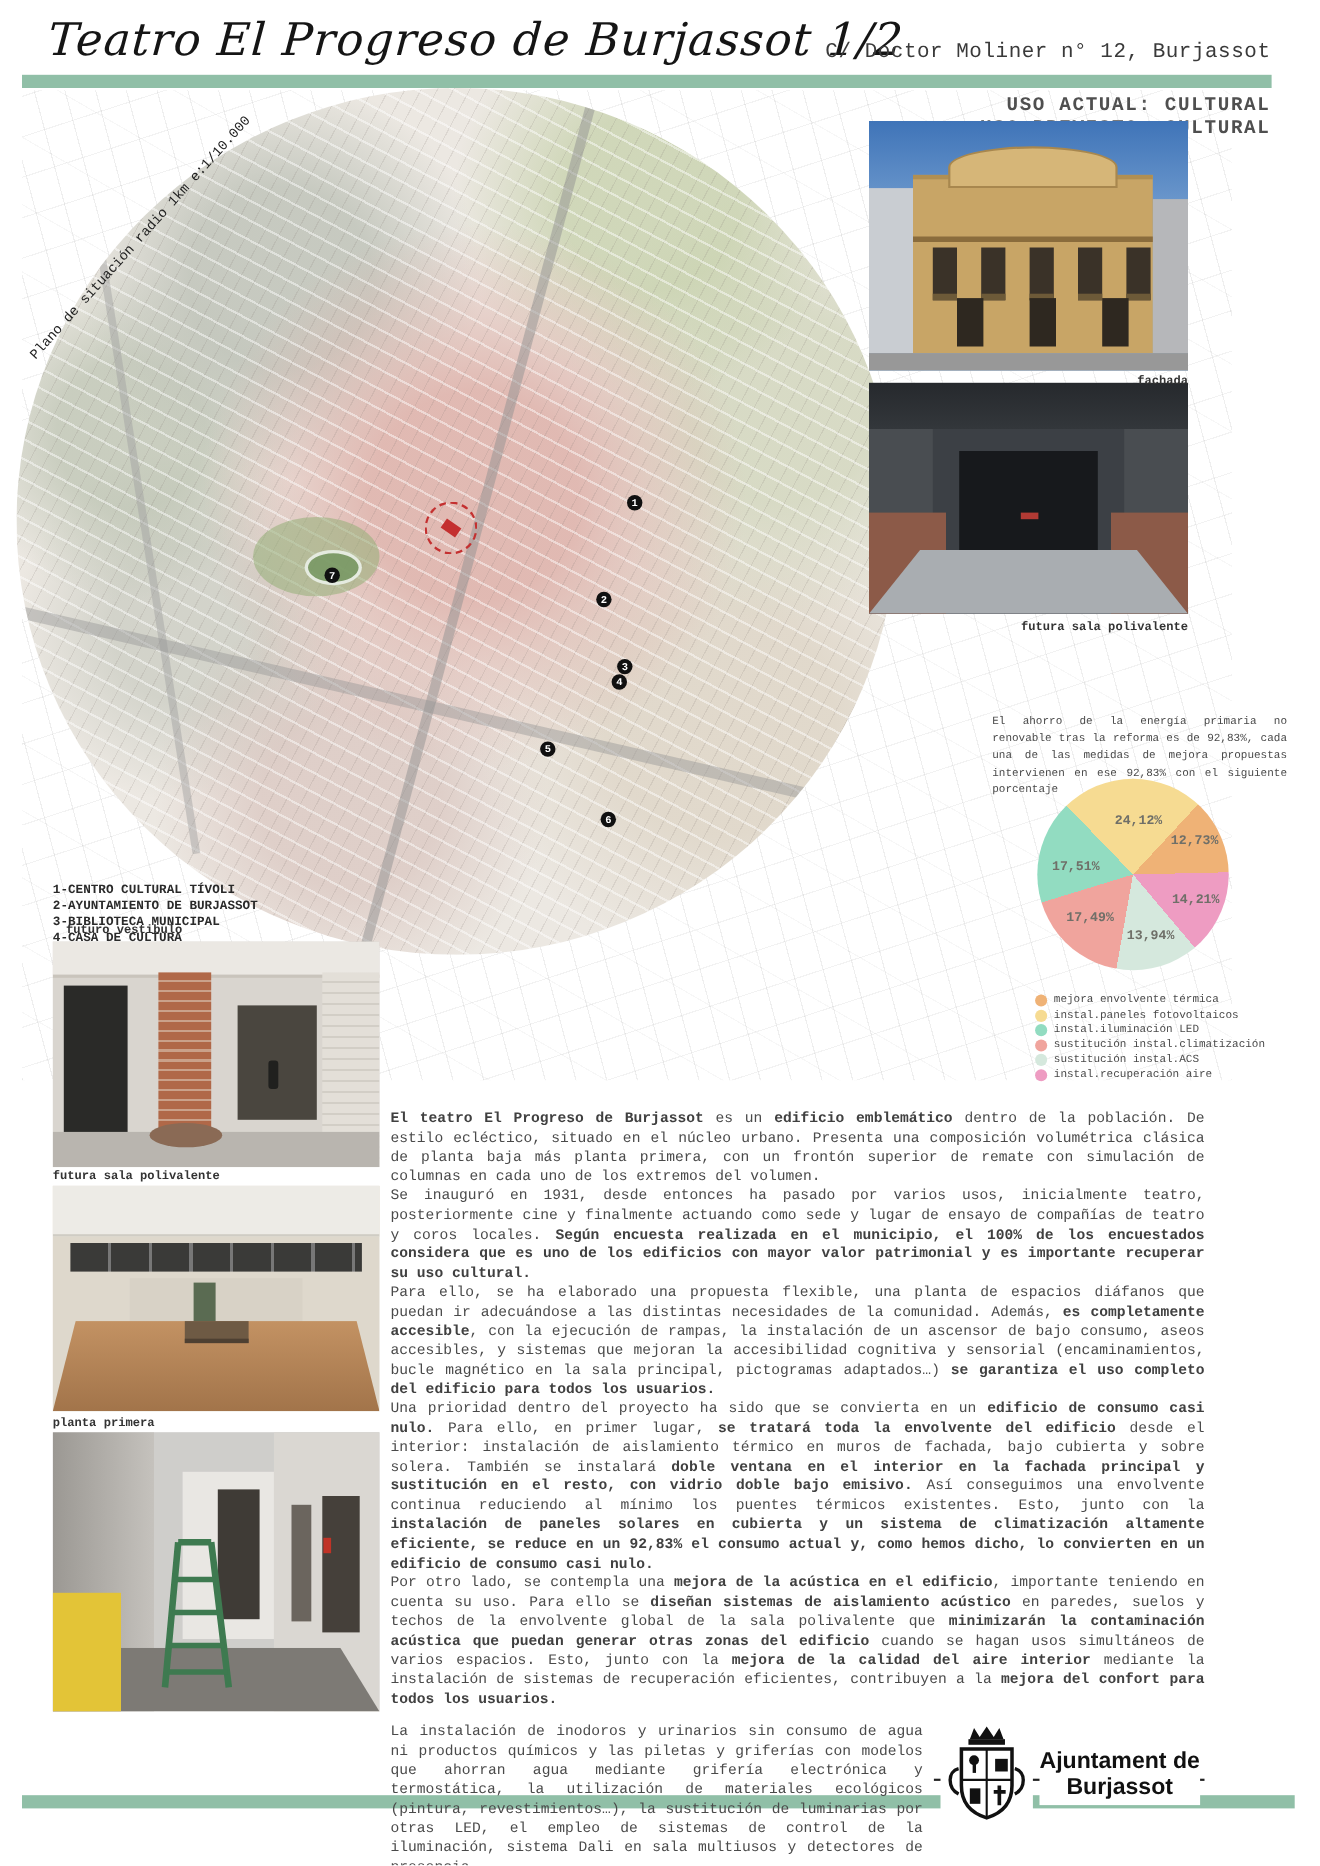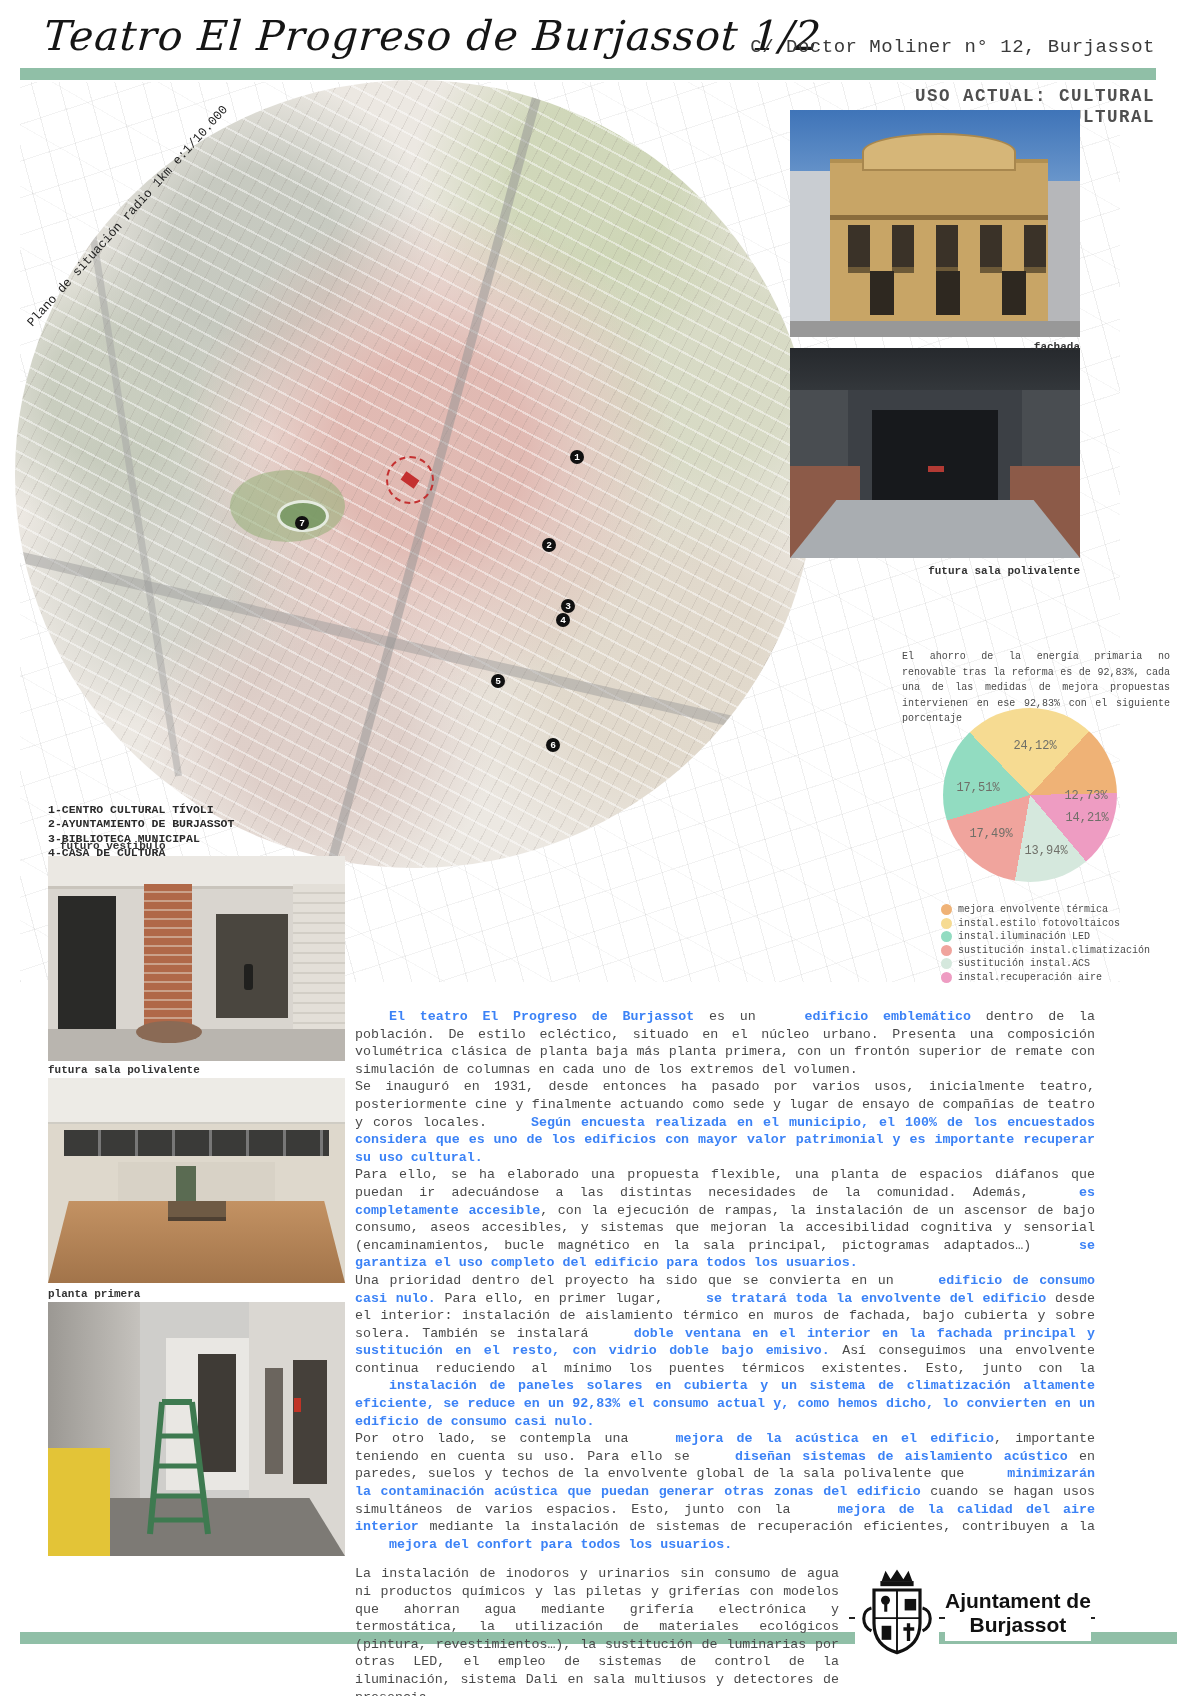--- a/index.html
+++ b/index.html
@@ -114,31 +114,31 @@
   .ph-planta .wall-r{right:0;top:0;width:96px;height:100%;background:#dad7d2;}
   .ph-planta .door-r1{right:18px;top:58px;width:34px;height:124px;background:#45403a;}
   .ph-planta .door-r2{right:62px;top:66px;width:18px;height:106px;background:#6b655e;}
   .ph-planta .ext{right:44px;top:96px;width:7px;height:14px;background:#c03326;}
   .ph-planta .floor{left:0;right:0;bottom:0;height:58px;background:#7d7a75;
       clip-path:polygon(12% 0,88% 0,100% 100%,0 100%);}
   .ph-planta svg{left:86px;top:92px;}
   
   .energy{position:absolute;left:902px;top:649px;width:268px;font-size:10px;line-height:15.6px;
       color:#4a4a4a;text-align:justify;z-index:5;}
-  .pie{position:absolute;left:943px;top:708px;width:174px;height:174px;border-radius:50%;z-index:5;}
+  .pie{position:absolute;left:943px;top:708px;width:174px;height:174px;border-radius:50%;z-index:5;font-weight:bold;}
   .pie .plabel{position:absolute;transform:translate(-50%,-50%);font-size:12px;color:#6f6f68;white-space:nowrap;}
   .pie-legend{position:absolute;left:941px;top:904px;z-index:5;}
   .pie-legend .row{display:flex;align-items:center;margin-bottom:2.6px;}
   .pie-legend .dot{width:11px;height:11px;border-radius:50%;margin-right:6px;flex:0 0 auto;}
   .pie-legend .lab{font-size:10px;color:#4a4a4a;white-space:nowrap;}
   
   .body-text{position:absolute;left:355px;top:1008px;width:740px;z-index:5;
       font-size:13.3px;line-height:17.6px;color:#4a4a4a;}
   .body-text p{margin:0;text-align:justify;}
-  .body-text .b{font-weight:bold;color:#3b82f6;margin-left:34px;}
+  .body-text .b{font-weight:bold;color:#404040;}
   .bottom-row{display:flex;margin-top:12px;}
   .bottom-row .col-text{width:484px;}
   .bottom-row .col-logos{width:240px;margin-left:16px;position:relative;}
   
   .council{position:relative;display:flex;align-items:center;height:96px;font-family:"Liberation Sans",sans-serif;}
   .council .rule{position:absolute;left:-6px;right:0;top:52px;height:1.5px;background:#222;}
   .council svg{position:relative;z-index:1;background:#fff;}
   .council .cname{position:relative;z-index:1;background:#fff;margin-left:6px;font-weight:bold;
       font-size:21px;line-height:24px;color:#111;text-align:center;padding:4px 0;}
 </style>
@@ -214,34 +214,34 @@
     <div class="glow"></div>
     <div class="brick-l"></div>
     <div class="brick-r"></div>
     <div class="floor"></div>
   </div>
   <div class="caption r" style="right:120px;top:565px">futura sala polivalente</div>
 
   <div class="energy">El ahorro de la energía primaria no renovable tras la reforma es de 92,83%, cada una de las medidas de mejora propuestas intervienen en ese 92,83% con el siguiente porcentaje</div>
   <div class="pie" id="pie" style="background: conic-gradient(from -44deg, rgb(246, 219, 146) 0%, rgb(246, 219, 146) 24.12%, rgb(239, 178, 118) 24.12%, rgb(239, 178, 118) 36.85%, rgb(238, 156, 194) 36.85%, rgb(238, 156, 194) 51.06%, rgb(213, 232, 221) 51.06%, rgb(213, 232, 221) 65%, rgb(240, 164, 157) 65%, rgb(240, 164, 157) 82.49%, rgb(146, 220, 193) 82.49%, rgb(146, 220, 193) 100%);">
       <span class="plabel" style="left: 92px; top: 38px;">24,12%</span>
-      <span class="plabel" style="left: 143px; top: 88px;">12,73%</span>
+      <span class="plabel" style="left: 143px; top: 56px;">12,73%</span>
       <span class="plabel" style="left: 144px; top: 110px;">14,21%</span>
       <span class="plabel" style="left: 103px; top: 143px;">13,94%</span>
       <span class="plabel" style="left: 48px; top: 126px;">17,49%</span>
       <span class="plabel" style="left: 35px; top: 80px;">17,51%</span>
     </div>
   <div class="pie-legend" id="pie-legend">
       <div class="row">
         <span class="dot" style="background: rgb(239, 178, 118);"></span>
         <span class="lab">mejora envolvente térmica</span>
       </div>
       <div class="row">
         <span class="dot" style="background: rgb(246, 219, 146);"></span>
-        <span class="lab">instal.estilo fotovoltaicos</span>
+        <span class="lab">instal.paneles fotovoltaicos</span>
       </div>
       <div class="row">
         <span class="dot" style="background: rgb(146, 220, 193);"></span>
         <span class="lab">instal.iluminación LED</span>
       </div>
       <div class="row">
         <span class="dot" style="background: rgb(240, 164, 157);"></span>
         <span class="lab">sustitución instal.climatización</span>
       </div>
       <div class="row">

